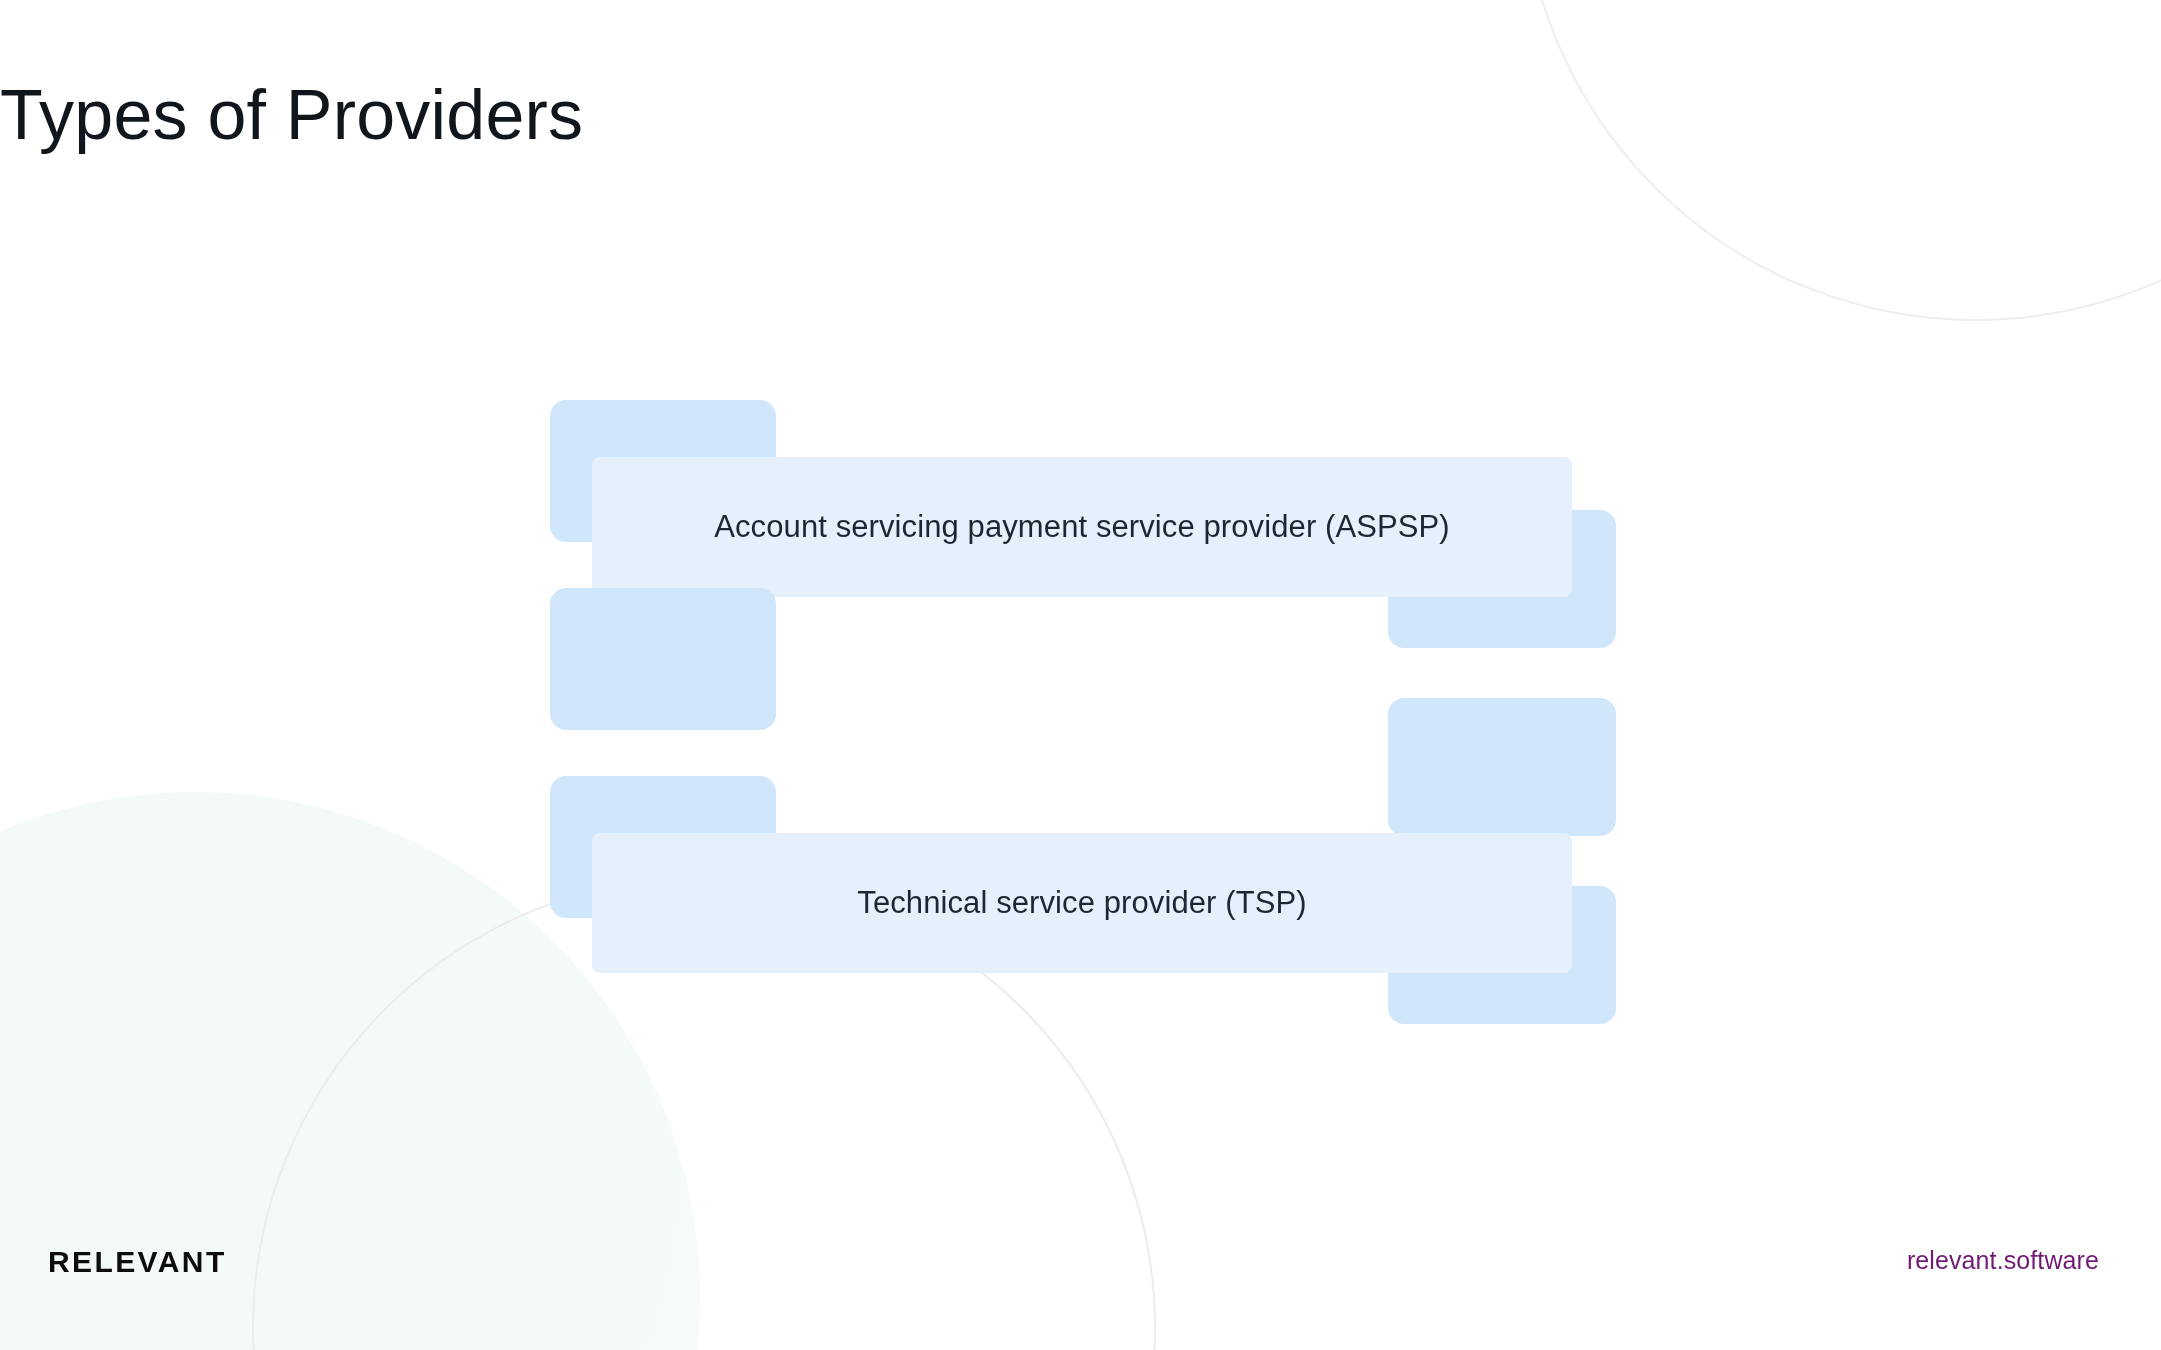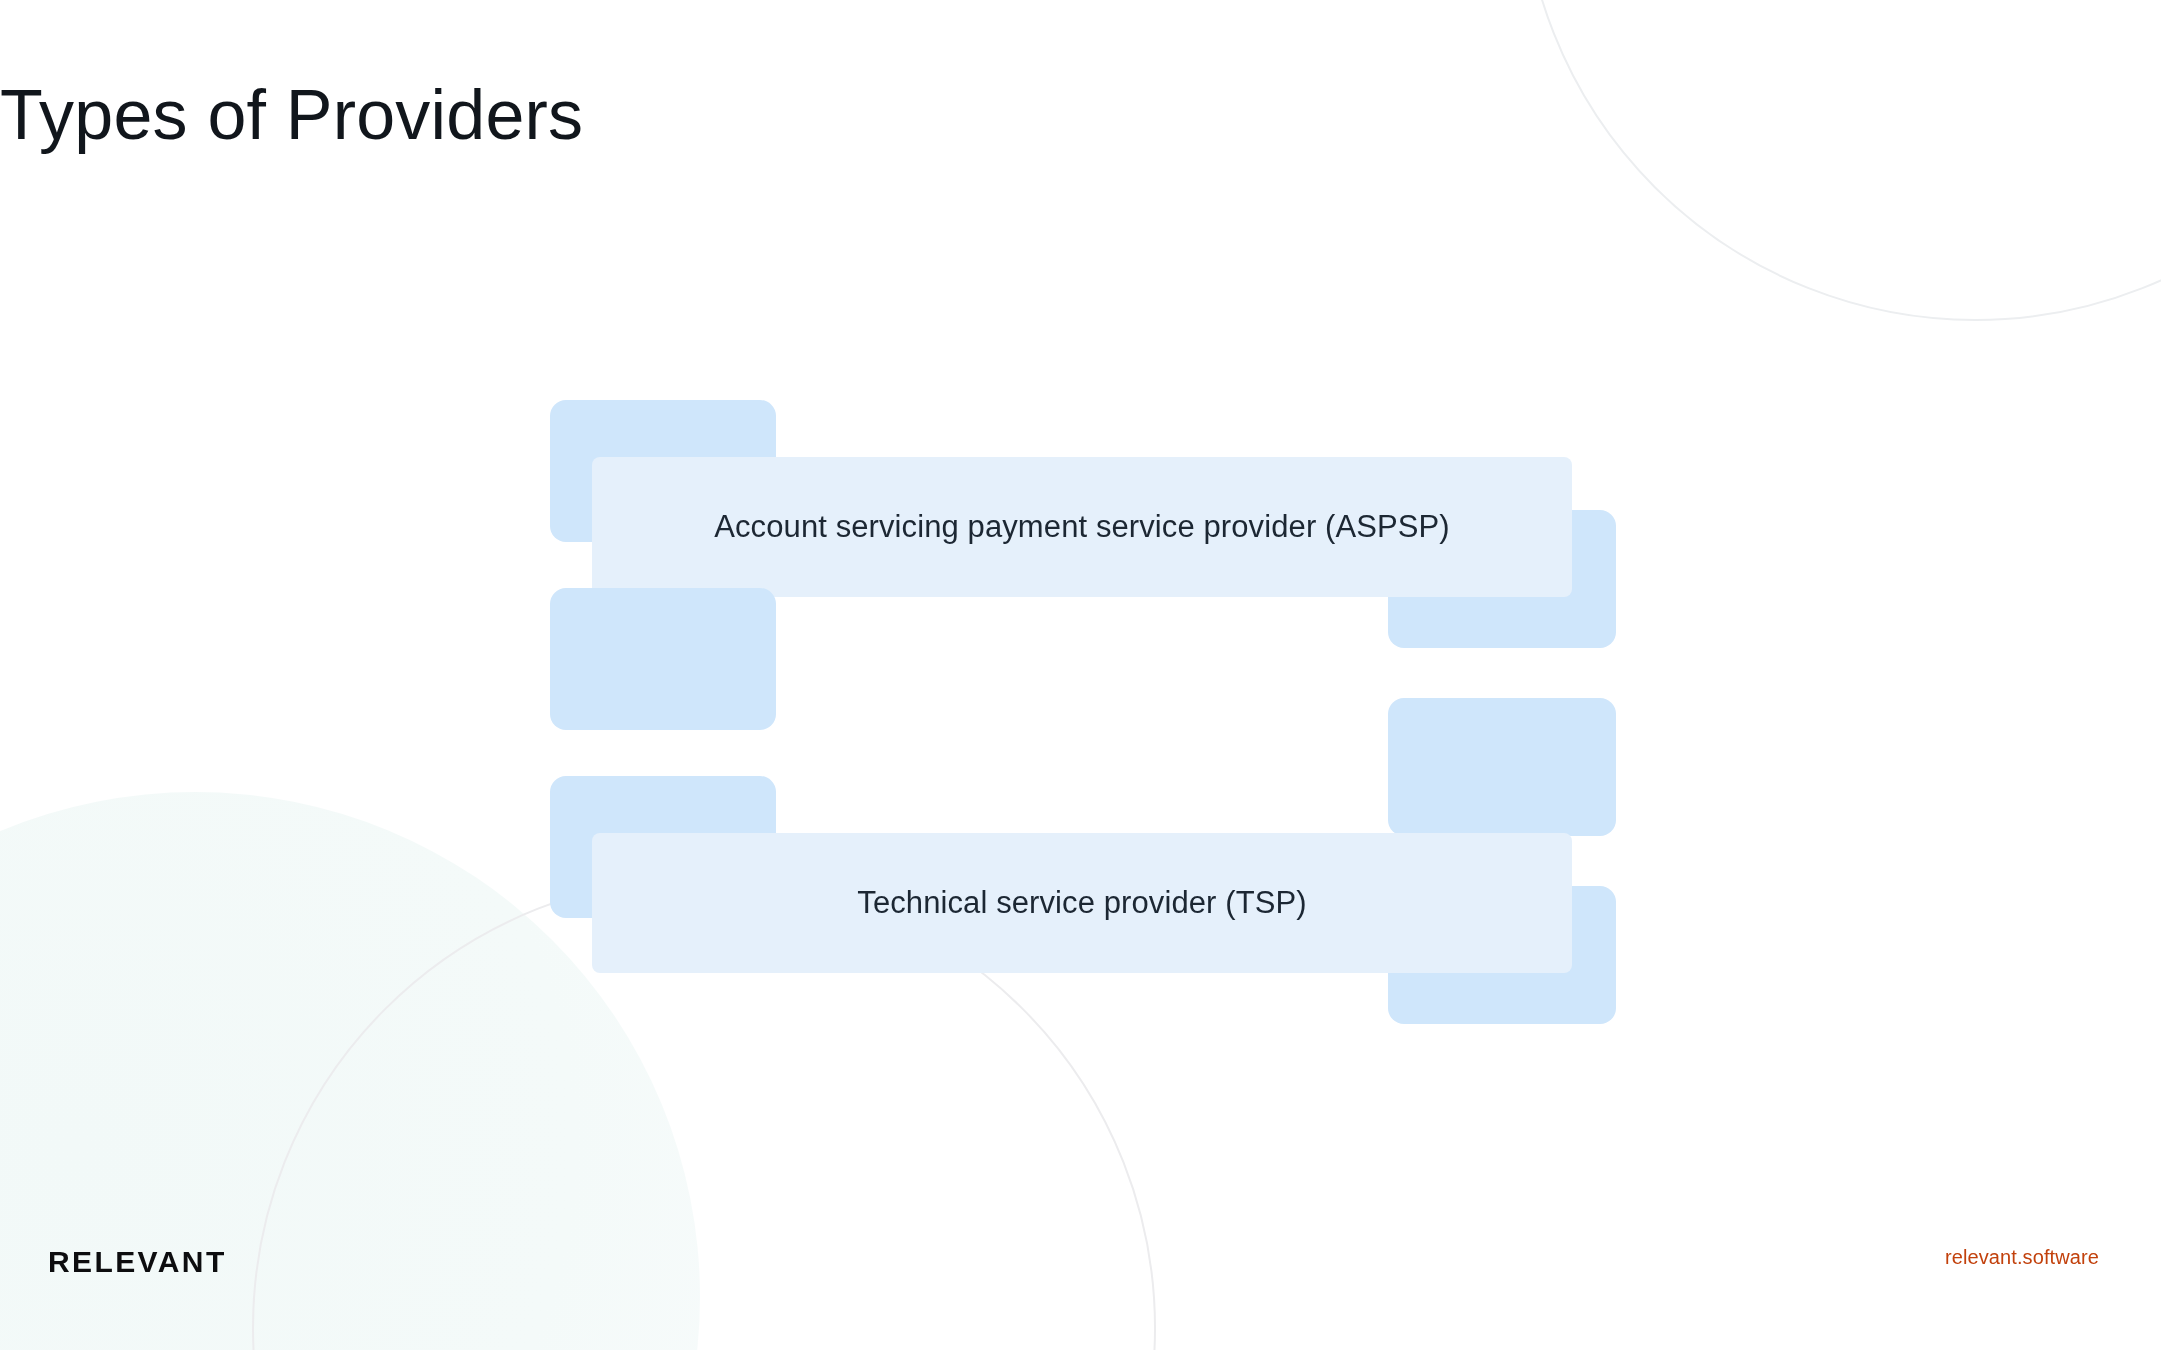--- a/index.html
+++ b/index.html
@@ -129,24 +129,24 @@
     font-size: 30px;
     font-weight: 700;
     letter-spacing: 2.4px;
     color: #0d0d0f;
   }
   #footer-site {
     position: absolute;
     right: 62px;
     top: 1246px;
     font-family: "Liberation Sans", sans-serif;
-    font-size: 20px;
+    font-size: 25px;
     font-weight: 400;
     letter-spacing: 0.1px;
-    color: #c2410c;
+    color: #701a75;
   }
 </style>
 </head>
 <body>
 
 <div id="slide">
 
   <div class="deco" id="deco-circle-mint"></div>
   <div class="deco" id="deco-circle-outline-top"></div>
   <div class="deco" id="deco-circle-outline-bottom"></div>

